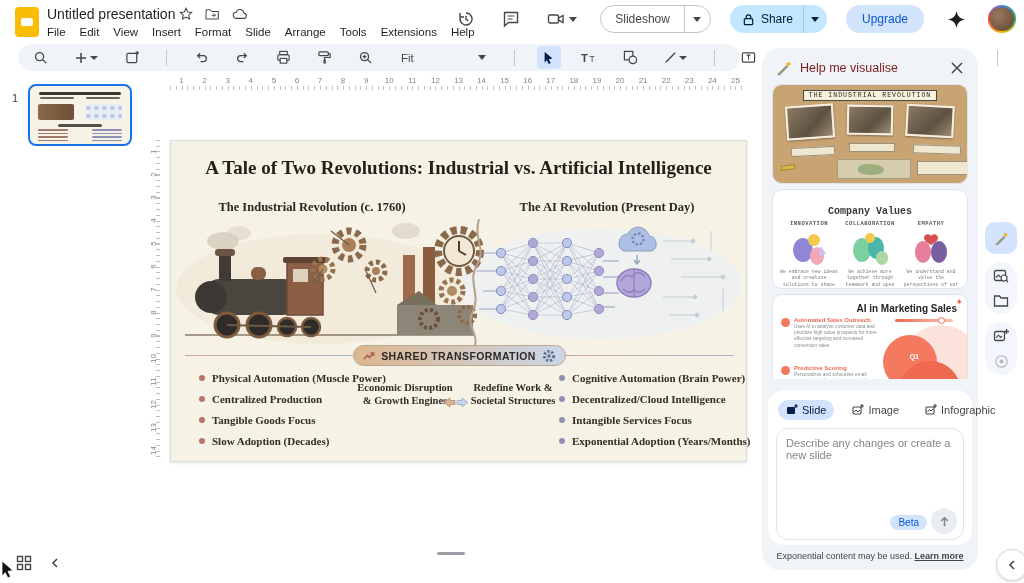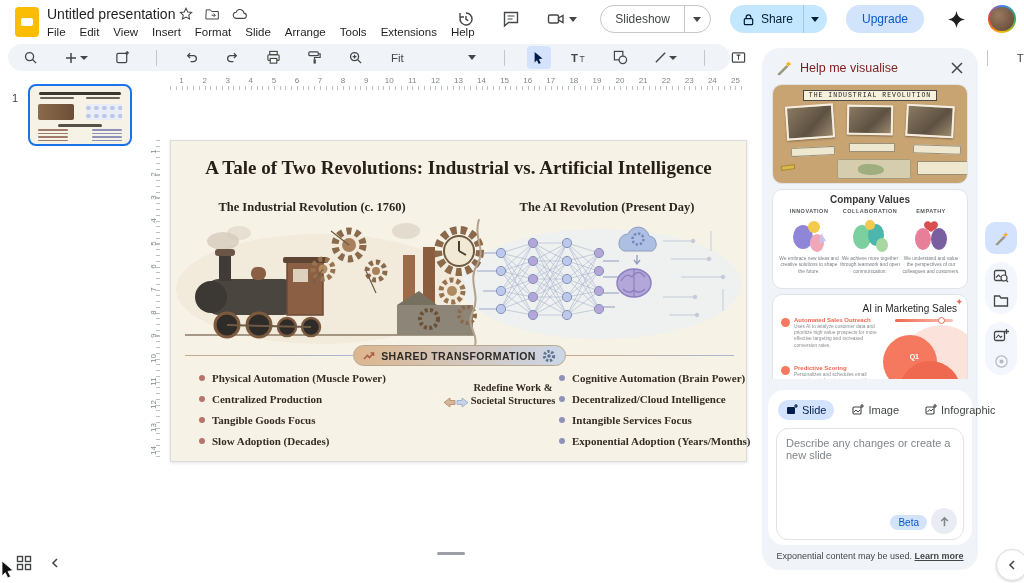--- a/index.html
+++ b/index.html
@@ -23,21 +23,21 @@
   .slideshow-label { font-size:12px; color:#444746; font-weight:500; padding:0 14px; }
   .slideshow-caret { width:26px; height:28px; display:flex; align-items:center; justify-content:center; border-left:1px solid #c4c7c5; }
   .share-btn { display:flex; align-items:center; height:28px; background:#c2e7ff; border-radius:100px; }
   .share-main { display:flex; align-items:center; gap:6px; padding:0 10px 0 12px; font-size:12px; font-weight:500; color:#001d35; }
   .share-caret { width:24px; height:28px; display:flex; align-items:center; justify-content:center; border-left:1px solid #a8c7dc; }
   .upgrade-btn { height:28px; background:#d2e3fc; border-radius:100px; display:flex; align-items:center; padding:0 16px; font-size:12px; font-weight:500; color:#0b57d0; }
   .avatar-ring { width:28px; height:28px; border-radius:50%; padding:2px; background:conic-gradient(#4285f4,#34a853,#fbbc04,#ea4335,#4285f4); }
   .avatar { width:24px; height:24px; border-radius:50%; background:radial-gradient(circle at 35% 35%, #9a7a5e, #5c4434); }
 
   
-  .toolbar { position:absolute; top:44px; left:8px; width:722px; height:27px; background:#f0f4f9; border-radius:100px; display:flex; align-items:center; padding:0 10px; gap:17px; }
+  .toolbar { position:absolute; top:44px; left:18px; width:722px; height:27px; background:#f0f4f9; border-radius:100px; display:flex; align-items:center; padding:0 10px; gap:17px; }
   .tbtn { min-width:24px; height:23px; display:flex; align-items:center; justify-content:center; color:#444746; border-radius:4px; padding:0 2px; }
   .tbtn.selected { background:#d3e3fd; color:#041e49; }
   .tsep { width:1px; height:16px; background:#c4c7c5; margin:0 5px; flex:none; }
   .tlabel { font-size:11.5px; color:#444746; padding:0 7px; white-space:nowrap; }
   .tcaret { margin-left:2px; }
   .collapse-btn { margin-left:auto; }
 
   
   .filmstrip { position:absolute; left:0; top:76px; width:140px; height:470px; background:#fff; }
   .slide-num { position:absolute; left:12px; top:16px; font-size:11px; color:#444746; }
@@ -109,31 +109,31 @@
   .cap { background:#efe8d0; border:1px solid #9b9077; height:9px; }
   .collage .cap.c1 { position:absolute; left:18px; top:62px; width:44px; transform:rotate(-3deg); }
   .collage .cap.c2 { position:absolute; left:76px; top:58px; width:46px; }
   .collage .cap.c3 { position:absolute; left:140px; top:60px; width:48px; transform:rotate(2deg); }
   .map { position:absolute; left:64px; top:74px; width:74px; height:20px; background:#d5cdae; border:1px solid #a89e7e; border-radius:2px; }
   .map i { position:absolute; left:20px; top:4px; width:26px; height:11px; background:#9fae7f; border-radius:40% 60% 50% 50%; display:block; }
   .cap.c4 { position:absolute; left:144px; top:76px; width:52px; height:14px; }
   .tag { position:absolute; width:14px; height:5px; background:#d8b94e; border:1px solid #a8862e; }
 
   
-  .values { height:100px; padding:4px 6px 4px; }
+  .values { height:100px; padding:16px 6px 4px;font-family:Liberation Mono, monospace; }
   .values-title { text-align:center; font-size:10px; font-weight:600; color:#3a3a3a; margin-bottom:3px; }
   .values-cols { display:flex; justify-content:space-between; }
   .vcol { width:60px; text-align:center; }
   .vcol h4 { font-size:5.5px; font-weight:600; letter-spacing:.5px; color:#55585e; margin-bottom:2px; }
   .vill { height:40px; display:flex; align-items:center; justify-content:center; }
   .vcap { font-size:4.8px; color:#7a7d83; line-height:1.35; }
 
   
   .aimkt { height:110px; padding:6px 8px; position:relative; background:#fff; }
-  .ai-title { position:absolute; right:10px; top:8px; font-size:10px; font-weight:normal; color:#1f1f1f; }
+  .ai-title { position:absolute; right:10px; top:8px; font-size:10px; font-weight:bold; color:#1f1f1f; }
   .ai-spark { position:absolute; right:4px; top:2px; color:#f0614a; font-size:9px; }
   .ai-slider { position:absolute; right:14px; top:24px; width:58px; height:3px; border-radius:2px; background:linear-gradient(90deg,#ef6950,#f9c2b4); }
   .ai-slider i { position:absolute; right:8px; top:-2px; width:7px; height:7px; background:#fff; border:1.5px solid #ef6950; border-radius:50%; display:block; }
   .ai-item { position:absolute; left:8px; width:100px; display:flex; gap:4px; }
   .ai-item .ic { width:9px; height:9px; border-radius:50%; background:#f4795f; flex:none; margin-top:1px; }
   .ai-item h5 { font-size:6px; color:#ef6950; font-weight:bold; margin-bottom:1px; }
   .ai-item p { font-size:4.8px; color:#8a8d92; line-height:1.3; }
   .ai-blobs { position:absolute; right:0; bottom:0; width:110px; height:72px; }
   .blob { position:absolute; border-radius:50%; }
   .q-label { position:absolute; color:#fff; font-weight:bold; font-family:"Liberation Sans",sans-serif; }
@@ -633,20 +633,21 @@
       <div class="bullet">
           <span class="dot"></span>
           <span>Intangible Services Focus</span>
         </div>
       <div class="bullet">
           <span class="dot"></span>
           <span>Exponential Adoption (Years/Months)</span>
         </div>
     </div>
 
+    <div class="center-label a">Economic Disruption &amp; Growth Engines</div>
     <svg class="dbl-arrow" width="26" height="13" viewBox="0 0 26 13">
       <path d="M1 6.5L7 2v2.5h5v4H7V11z" fill="#d8b59a" stroke="#b08968" stroke-width="0.8"></path>
       <path d="M25 6.5L19 2v2.5h-5v4h5V11z" fill="#c6d4ea" stroke="#93a8c9" stroke-width="0.8"></path>
     </svg>
     <div class="center-label b">Redefine Work &amp; Societal Structures</div>
   </div>
 </div>
 
 <div class="notes-handle"></div>
 <div class="bottom-left">

